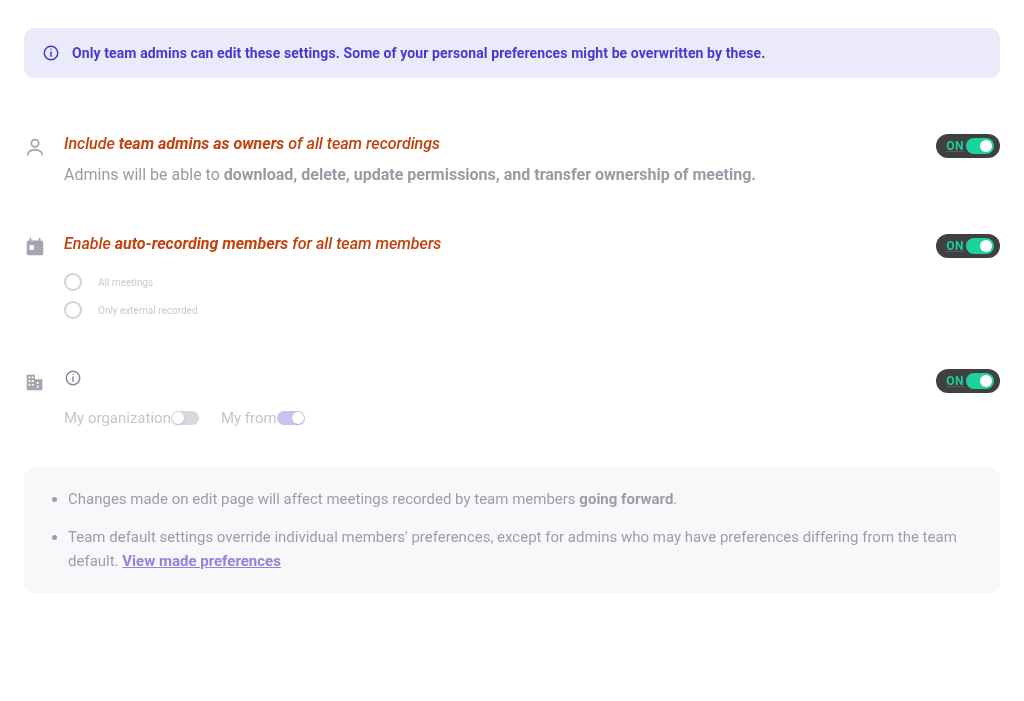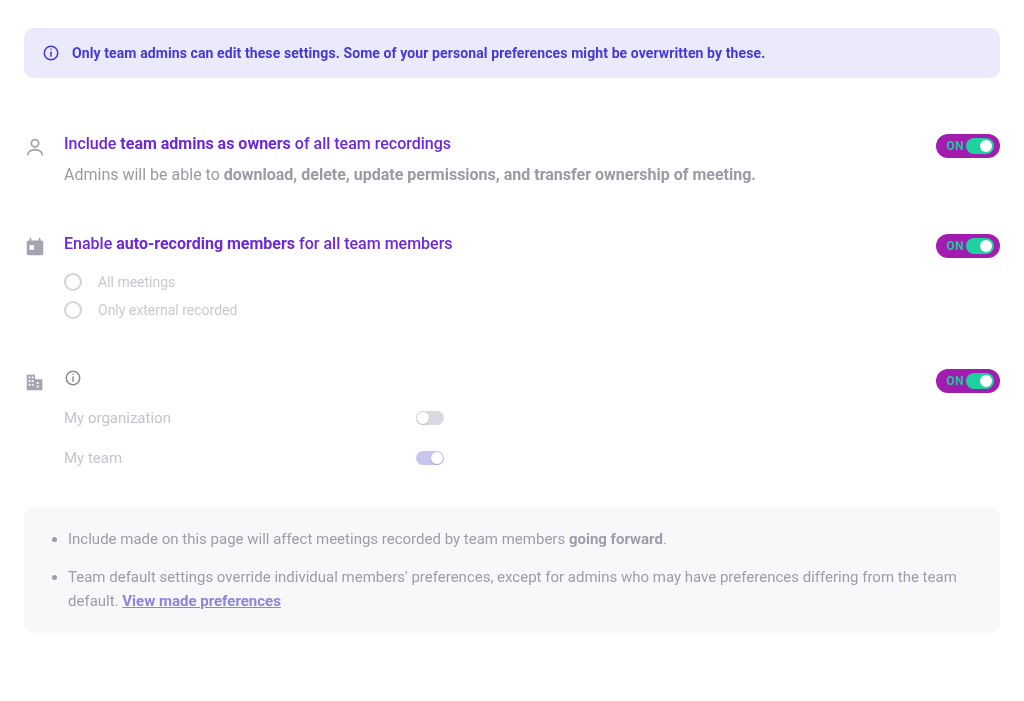--- a/index.html
+++ b/index.html
@@ -46,22 +46,23 @@
   .setting .main-col {
     flex: 1;
   }
   .title-row {
     display: flex;
     align-items: center;
     gap: 8px;
   }
   .setting-title {
     font-size: 16px;
-    color: #6d28d9;
+    color: #c2410c;
     font-weight: 500;
+    font-style: italic;
   }
   .setting-title b { font-weight: 700; }
   .info-icon {
     width: 18px;
     height: 18px;
     color: #8a8a97;
     cursor: pointer;
   }
   .setting-desc {
     margin-top: 12px;
@@ -71,23 +72,24 @@
   .setting-desc b { font-weight: 700; color: #9a9aa6; }
   .toggle-col {
     flex-shrink: 0;
     display: flex;
     align-items: flex-start;
   }
   .toggle-group {
     display: flex;
     align-items: center;
     gap: 2px;
-    background: #a21caf;
+    background: #404040;
     border-radius: 16px;
     padding: 4px 6px 4px 10px;
+    text-decoration: underline;
   }
   .toggle-label {
     font-size: 12px;
     font-weight: 700;
     color: #18cf9a;
     letter-spacing: 0.5px;
   }
   .switch {
     position: relative;
     width: 28px;
@@ -136,29 +138,29 @@
   }
   .radio-checked::after {
     content: "";
     width: 6px;
     height: 10px;
     border-right: 2px solid #fff;
     border-bottom: 2px solid #fff;
     transform: rotate(45deg) translate(-1px, -1px);
   }
   .radio-text {
-    font-size: 14px;
+    font-size: 10px;
     color: #c9c9d2;
   }
   .sub-toggles {
     margin-top: 22px;
     display: flex;
-    flex-direction: column;
     gap: 22px;
     max-width: 380px;
+    align-items: flex-end;
   }
   .sub-toggle-row {
     display: flex;
     align-items: center;
     justify-content: space-between;
   }
   .sub-toggle-label {
     color: #c5c5cf;
     font-size: 15px;
   }
@@ -309,39 +311,39 @@
       </svg>
     </div>
     <div class="sub-toggles">
       <div class="sub-toggle-row">
         <span class="sub-toggle-label">My organization</span>
         <span class="mini-switch off">
             <span class="mini-knob"></span>
           </span>
       </div>
       <div class="sub-toggle-row">
-        <span class="sub-toggle-label">My team</span>
+        <span class="sub-toggle-label">My from</span>
         <span class="mini-switch on">
             <span class="mini-knob"></span>
           </span>
       </div>
     </div>
   </div>
   <div class="toggle-col">
     <div class="toggle-group">
       <span class="toggle-label">ON</span>
       <span class="switch">
           <span class="knob"></span>
         </span>
     </div>
   </div>
 </div>
 
 <div class="footer">
   <ul>
     <li>
-      <span>Include made on this page will affect meetings recorded by team members </span><b>going forward</b><span>.</span>
+      <span>Changes made on edit page will affect meetings recorded by team members </span><b>going forward</b><span>.</span>
     </li>
     <li>
       <span>Team default settings override individual members' preferences, except for admins who may have preferences differing from the team default. </span><a href="#">View made preferences</a>
     </li>
   </ul>
 </div>
 
 </body></html>

